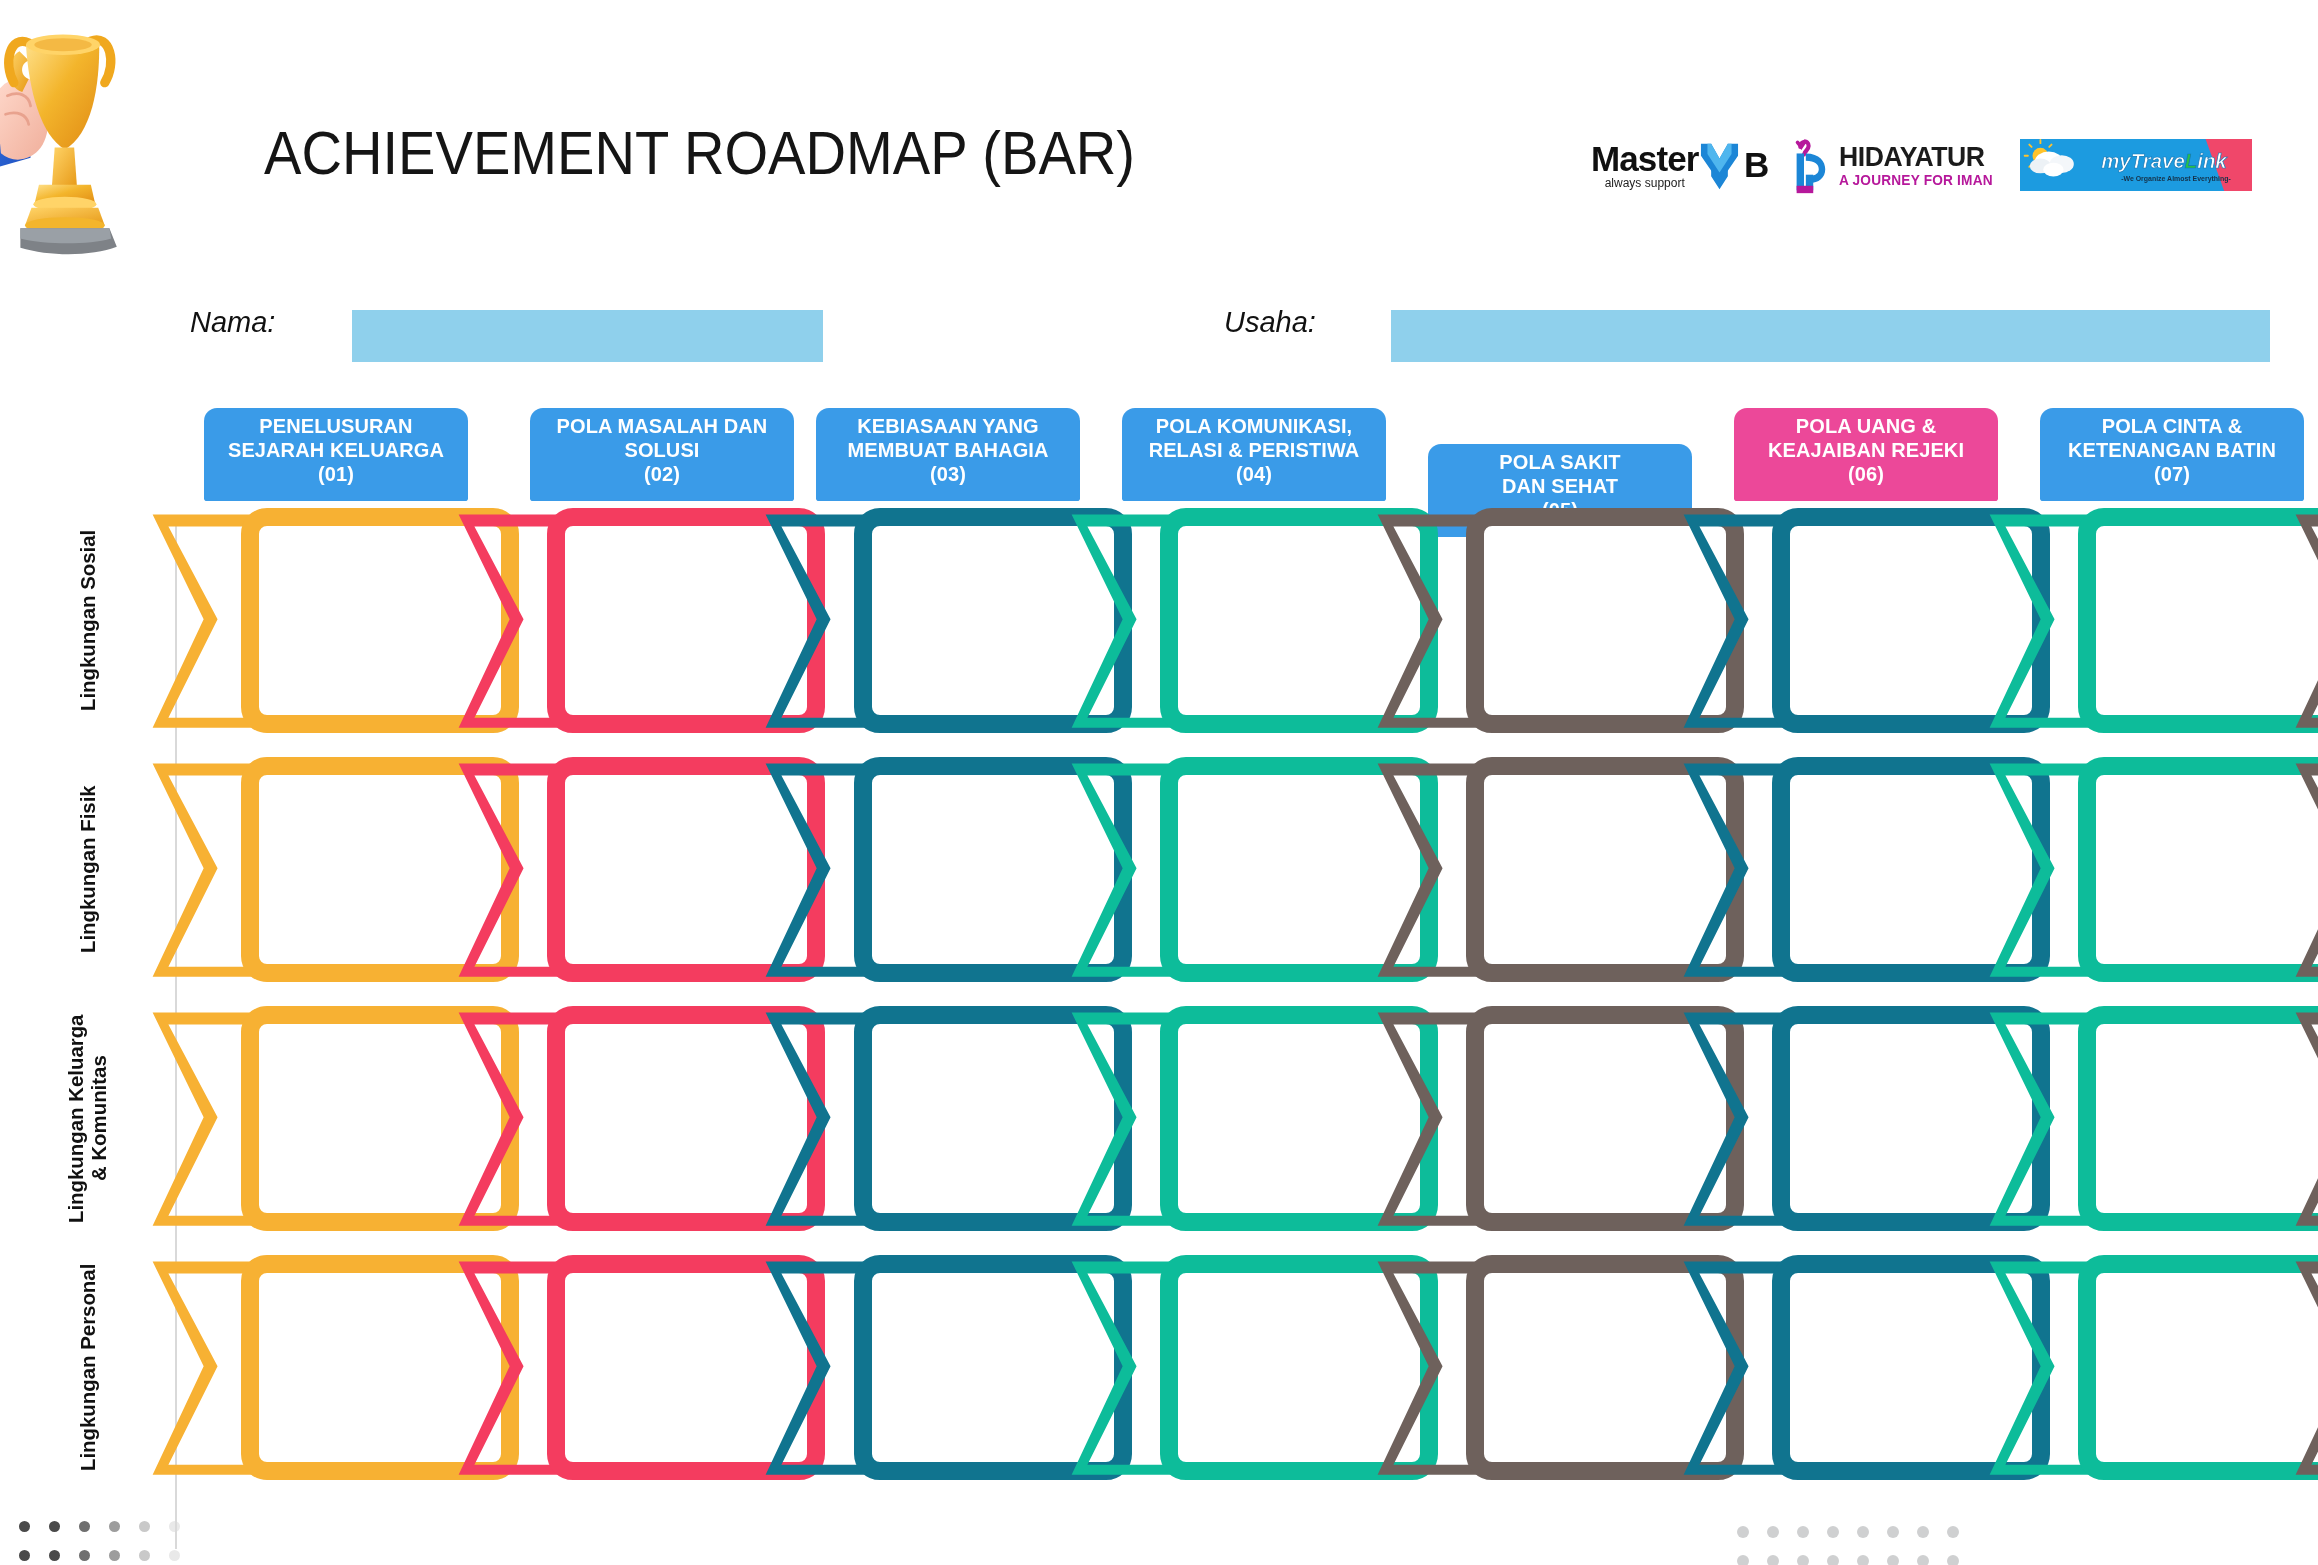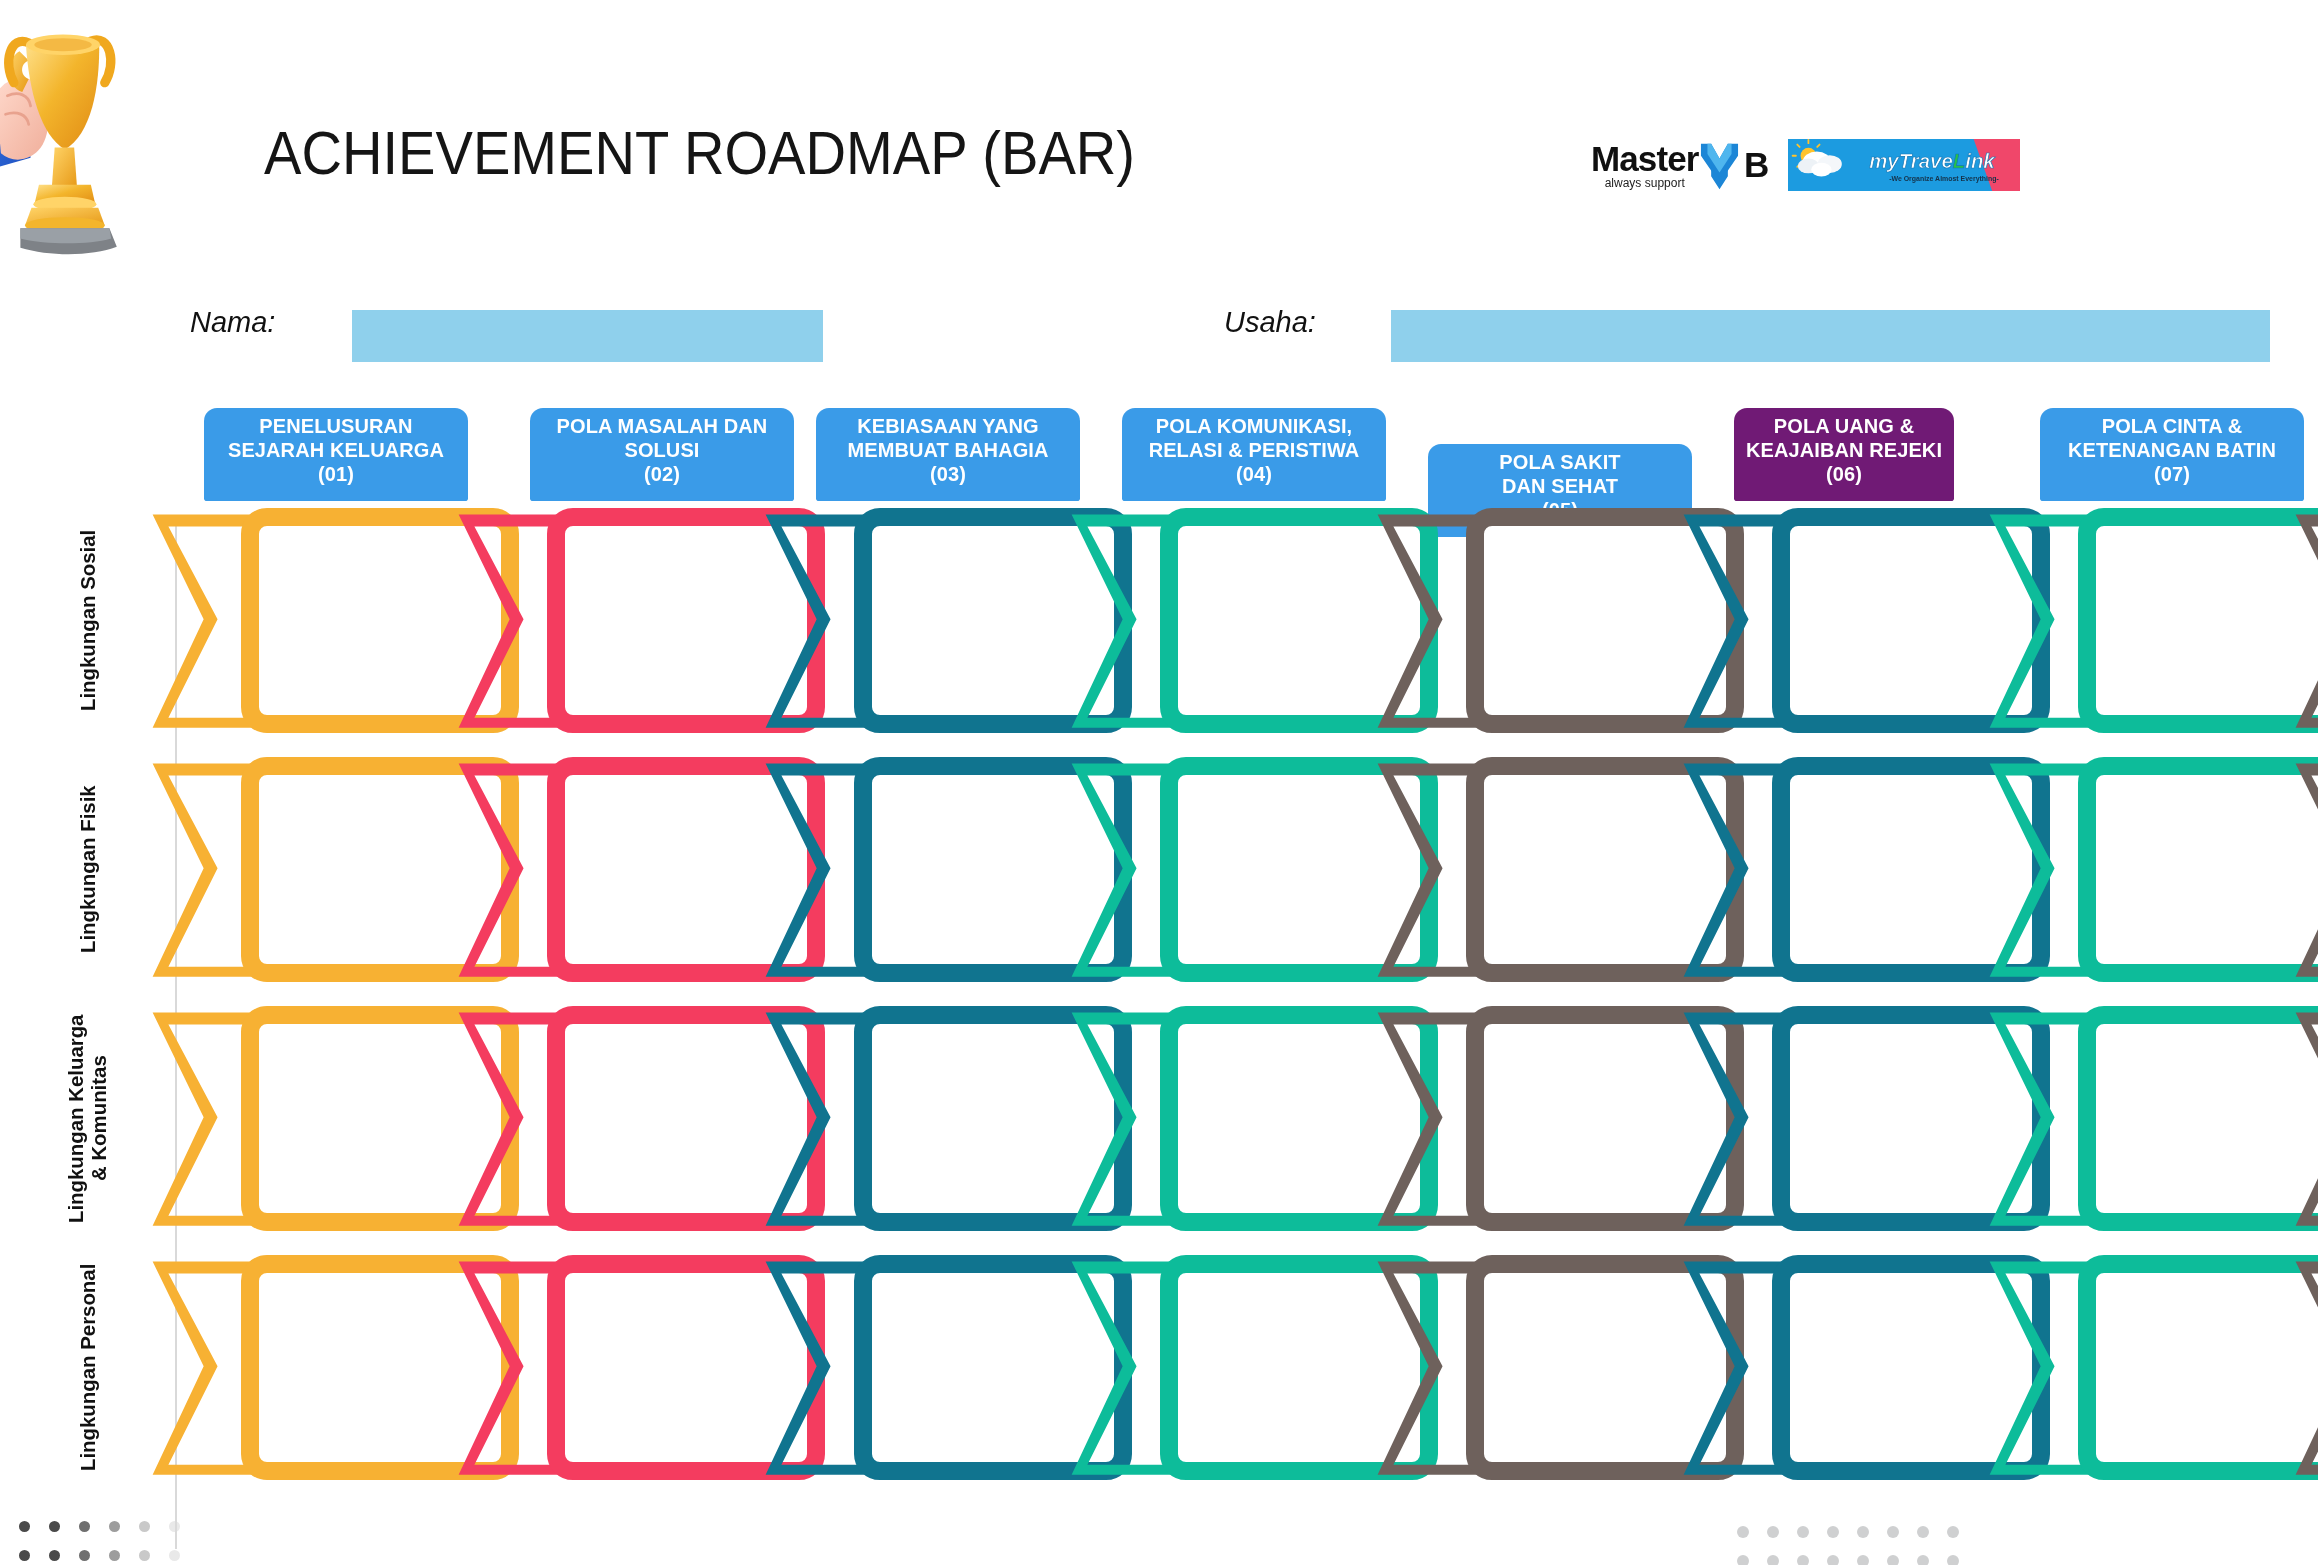--- a/index.html
+++ b/index.html
@@ -199,20 +199,34 @@
         <span class="master-sub">always support</span>
       </div>
       <svg class="master-mark" viewBox="0 0 88 110">
         <path d="M4 8 L26 8 L44 40 L62 8 L84 8 L84 34 L44 92 L4 34 Z" fill="#1C86D6"></path>
         <path d="M18 8 L26 8 L44 40 L62 8 L70 8 L70 30 L44 70 L18 30 Z" fill="#4FB6EE"></path>
         <path d="M26 56 L44 84 L62 56 L62 78 L44 106 L26 78 Z" fill="#1C86D6"></path>
       </svg>
       <span class="master-b">B</span>
     </div>
 
+    <div class="logo logo-hidayatur">
+      <svg class="hid-mark" viewBox="0 0 94 130">
+        <path d="M26 26 C26 12 44 10 44 24 C44 32 36 34 34 42" stroke="#B6189B" stroke-width="9" fill="none" stroke-linecap="round"></path>
+        <path d="M20 16 L28 26 L36 14" stroke="#B6189B" stroke-width="8" fill="none" stroke-linecap="round"></path>
+        <rect x="18" y="40" width="16" height="80" fill="#1C86D6"></rect>
+        <path d="M38 40 C68 40 80 58 80 74 C80 92 66 104 46 104 L46 88 C60 88 66 82 66 74 C66 64 58 56 38 56 Z" fill="#1C86D6"></path>
+        <rect x="38" y="86" width="16" height="34" fill="#1C86D6"></rect>
+        <rect x="18" y="110" width="36" height="16" fill="#B6189B"></rect>
+      </svg>
+      <div class="hid-text">
+        <span class="hid-main">HIDAYATUR</span>
+        <span class="hid-sub">A JOURNEY FOR IMAN</span>
+      </div>
+    </div>
 
     <div class="logo logo-travel">
       <svg viewBox="0 0 500 112" width="232" height="52">
         <rect x="0" y="0" width="500" height="112" fill="#1C9BE0"></rect>
         <path d="M400 0 L500 0 L500 112 L440 112 Z" fill="#F0476A"></path>
         <g>
           <circle cx="44" cy="36" r="17" fill="#FFC32B"></circle>
           <g stroke="#FFC32B" stroke-width="4" stroke-linecap="round">
             <path d="M44 9 L44 2"></path>
               <path d="M44 70 L44 63"></path>
@@ -252,21 +266,21 @@
 (02)</div>
       <div class="col-header" style="left: 816px; top: 408px; width: 264px; height: 93px; background: rgb(58, 155, 232);">KEBIASAAN YANG
 MEMBUAT BAHAGIA
 (03)</div>
       <div class="col-header" style="left: 1122px; top: 408px; width: 264px; height: 93px; background: rgb(58, 155, 232);">POLA KOMUNIKASI,
 RELASI &amp; PERISTIWA
 (04)</div>
       <div class="col-header" style="left: 1428px; top: 408px; width: 264px; height: 93px; background: rgb(58, 155, 232); margin-top: 36px;">POLA SAKIT
 DAN SEHAT
 (05)</div>
-      <div class="col-header" style="left: 1734px; top: 408px; width: 220px; height: 93px; background: #701a75;">POLA UANG &amp;
+      <div class="col-header" style="left: 1734px; top: 408px; width: 264px; height: 93px; background: #ec4899;">POLA UANG &amp;
 KEAJAIBAN REJEKI
 (06)</div>
       <div class="col-header" style="left: 2040px; top: 408px; width: 264px; height: 93px; background: rgb(58, 155, 232);">POLA CINTA &amp;
 KETENANGAN BATIN
 (07)</div>
       <div class="row-label" style="top: 508px; height: 225px;">Lingkungan Sosial</div>
       <div class="row-label" style="top: 757px; height: 225px;">Lingkungan Fisik</div>
       <div class="row-label" style="top: 1006px; height: 225px;">Lingkungan Keluarga &amp;
 Komunitas</div>
       <div class="row-label" style="top: 1255px; height: 225px;">Lingkungan Personal</div>

